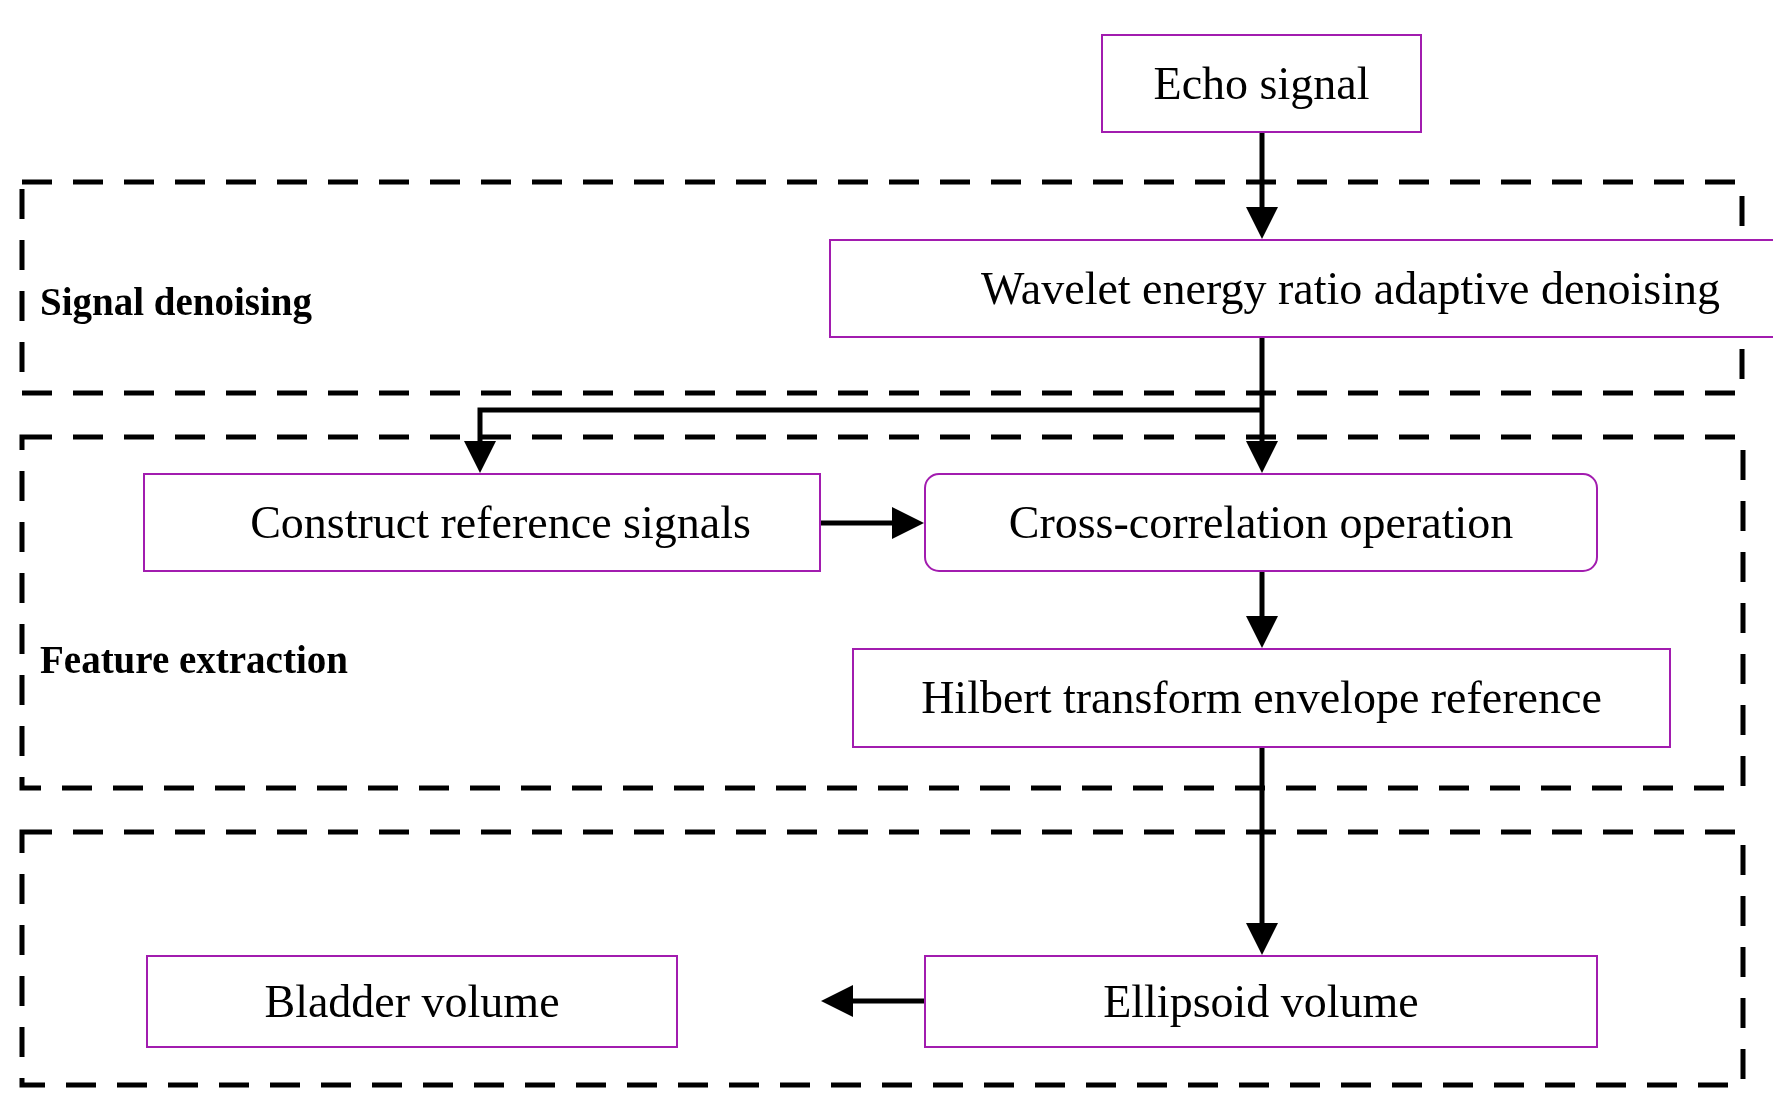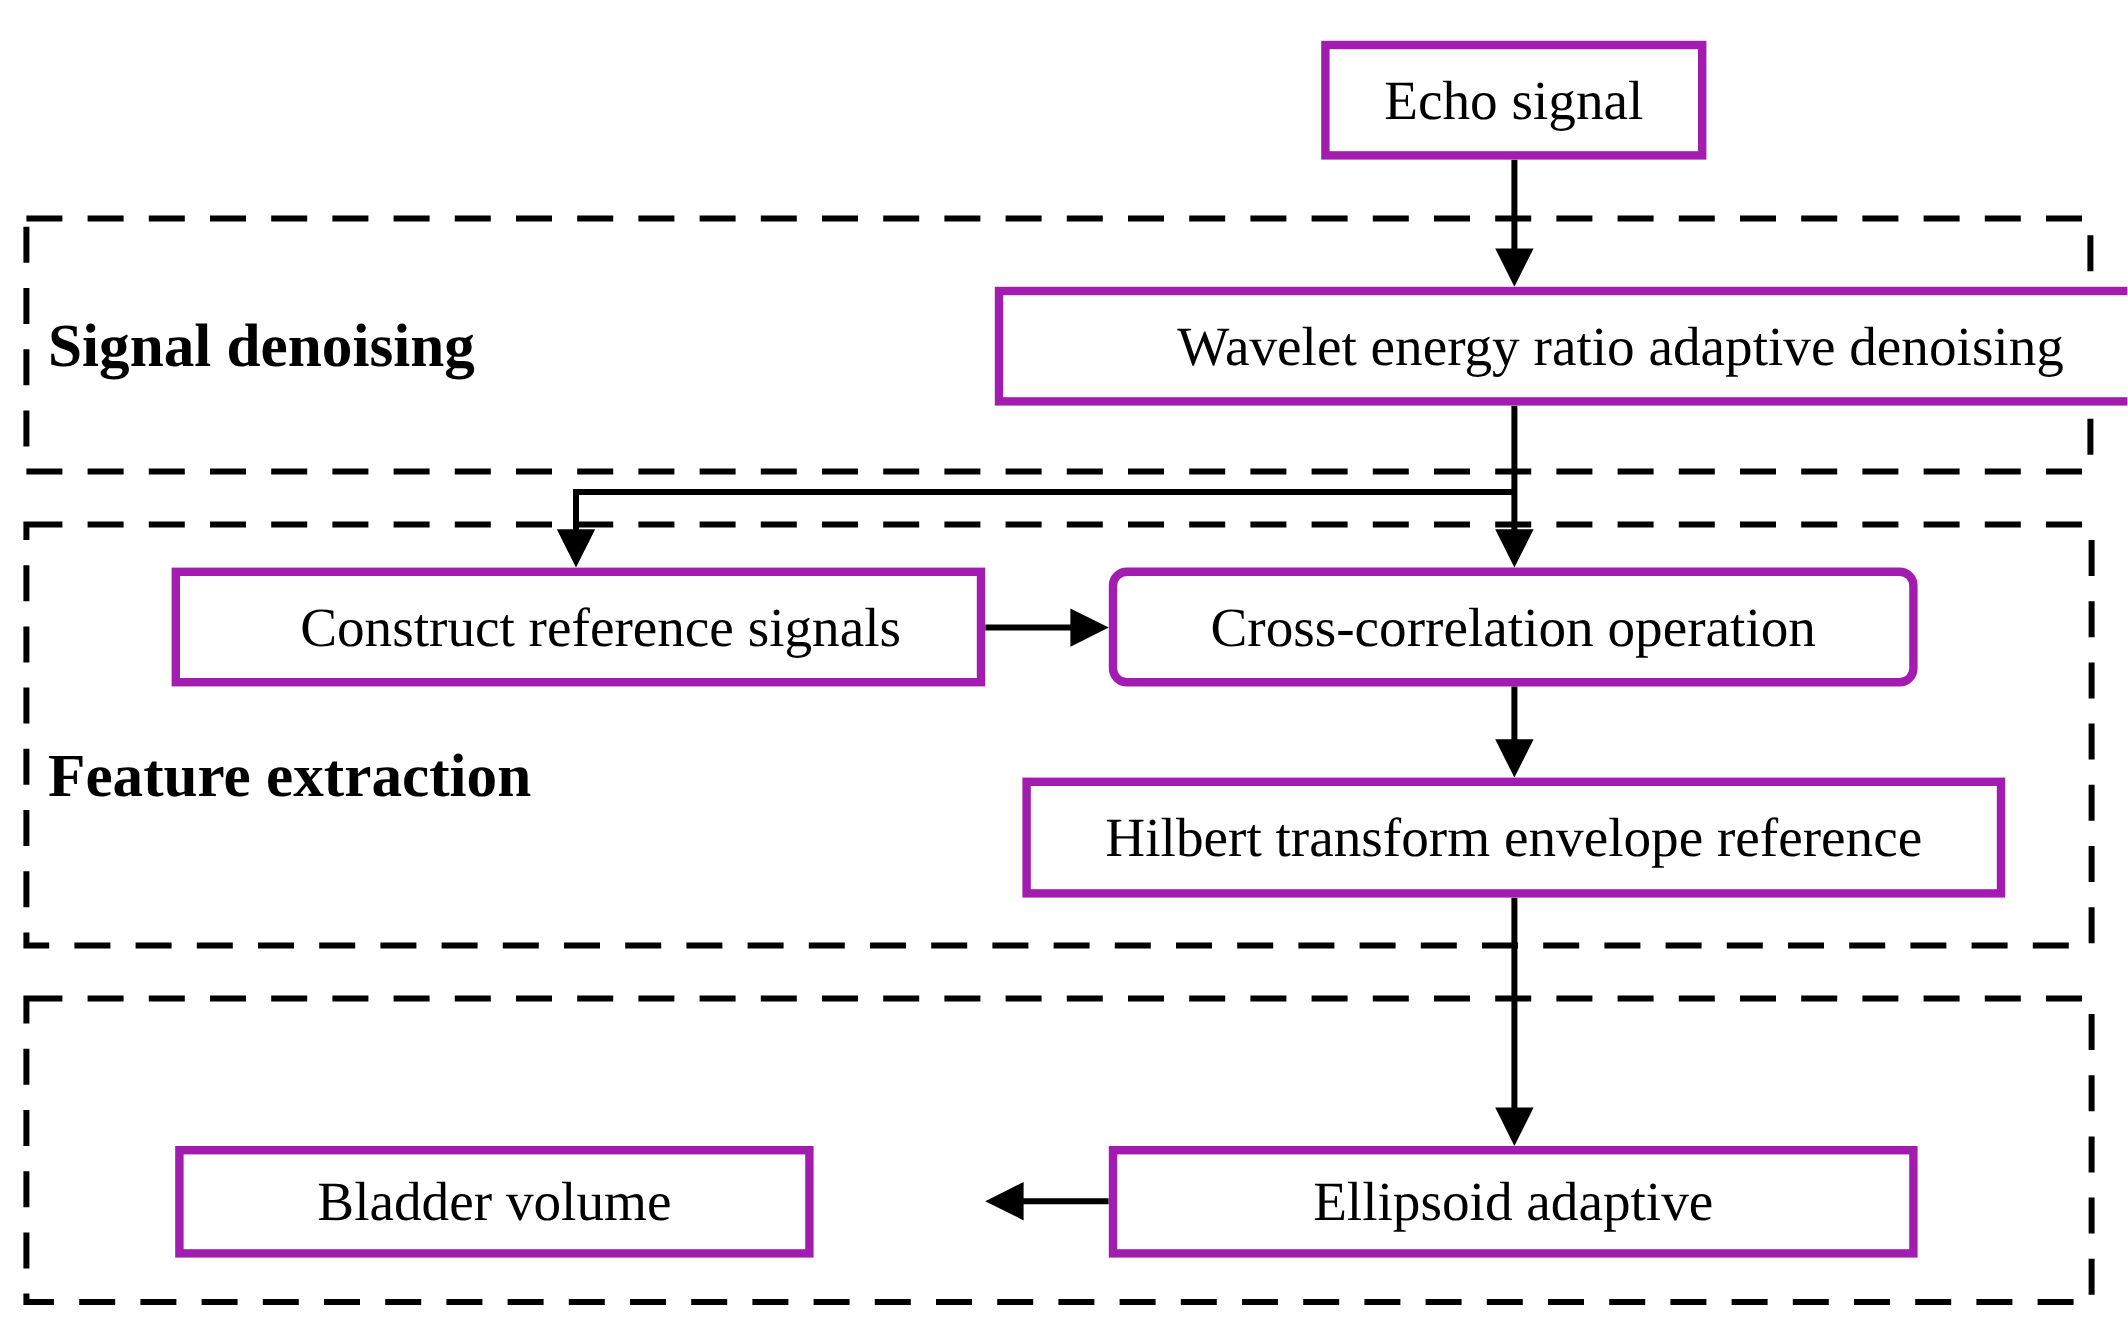--- a/index.html
+++ b/index.html
@@ -19,39 +19,40 @@
   #connector-layer {
     position: absolute;
     left: 0;
     top: 0;
     width: 1773px;
     height: 1108px;
   }
   .node {
     position: absolute;
     box-sizing: border-box;
-    border: 7px solid #a21caf;
+    border: 2px solid #a21caf;
     background: #ffffff;
     display: flex;
     align-items: center;
     justify-content: center;
     text-align: center;
   }
   .node .node-label {
     font-size: 46px;
     line-height: 1;
     white-space: nowrap;
   }
   .group-label {
     position: absolute;
     font-family: "Liberation Serif", "DejaVu Serif", serif;
     font-weight: bold;
-    font-size: 51px;
+    font-size: 39px;
     line-height: 1;
     white-space: nowrap;
+    margin-top: 18px;
   }
   
   #node-echo       { left: 1101px; top: 34px;  width: 321px; height: 99px; }
   #node-denoise    { left: 829px;  top: 239px; width: 1043px; height: 99px; }
   #node-construct  { left: 143px;  top: 473px; width: 678px; height: 99px; padding-left: 37px; }
   #node-crosscorr  { left: 924px;  top: 473px; width: 674px; height: 99px; border-radius: 15px; }
   #node-hilbert    { left: 852px;  top: 648px; width: 819px; height: 100px; }
   #node-bladder    { left: 146px;  top: 955px; width: 532px; height: 93px; }
   #node-ellipsoid  { left: 924px;  top: 955px; width: 674px; height: 93px; }
   
@@ -113,16 +114,16 @@
 
   <div class="node" id="node-hilbert">
     <span class="node-label">Hilbert transform envelope reference</span>
   </div>
 
   <div class="node" id="node-bladder">
     <span class="node-label">Bladder volume</span>
   </div>
 
   <div class="node" id="node-ellipsoid">
-    <span class="node-label">Ellipsoid adaptive</span>
+    <span class="node-label">Ellipsoid volume</span>
   </div>
 
 </div>
 
 </body></html>

